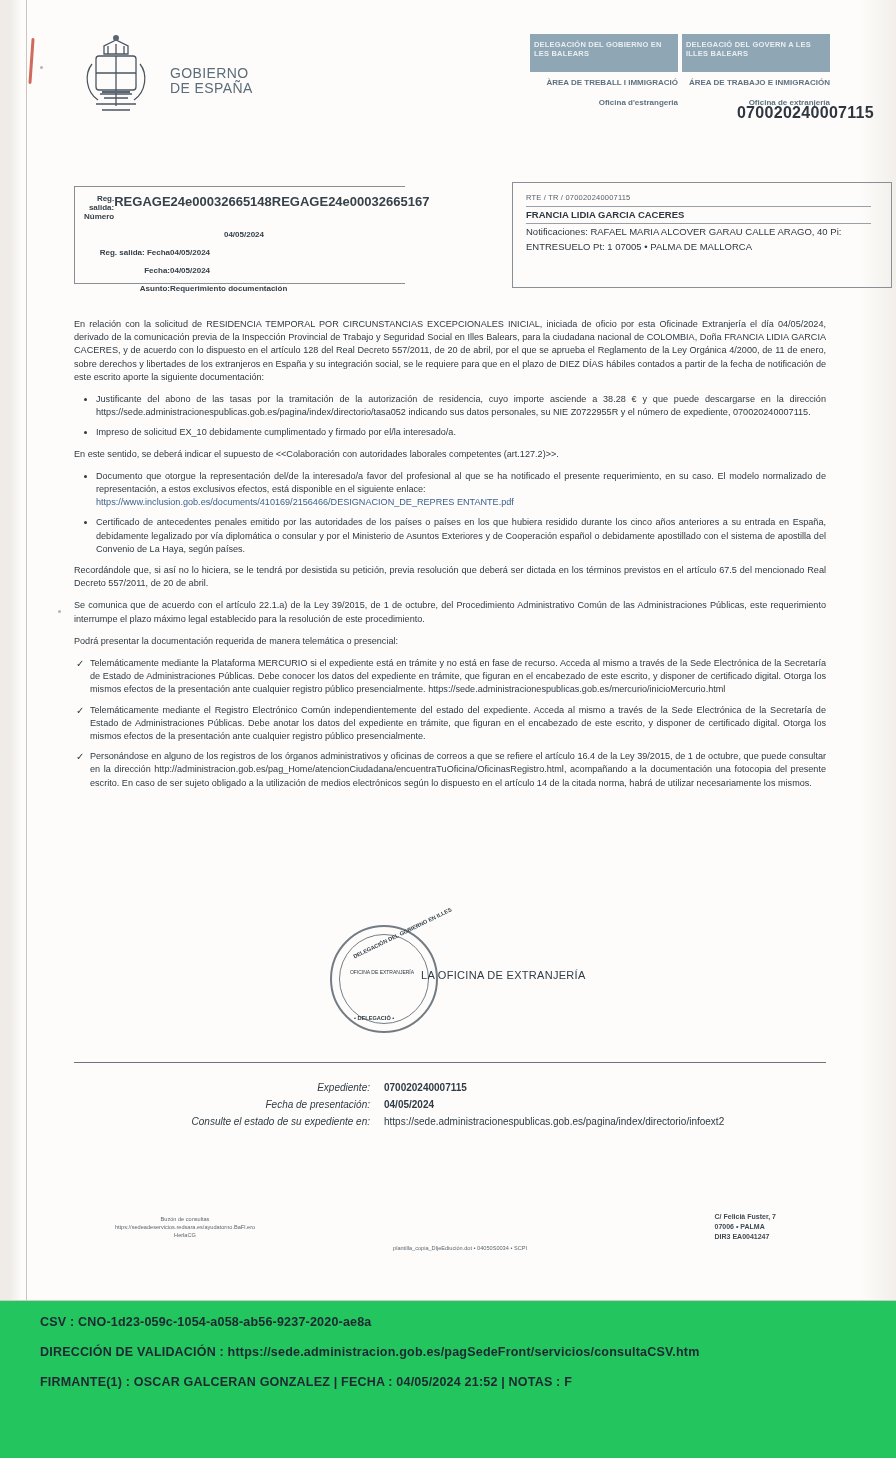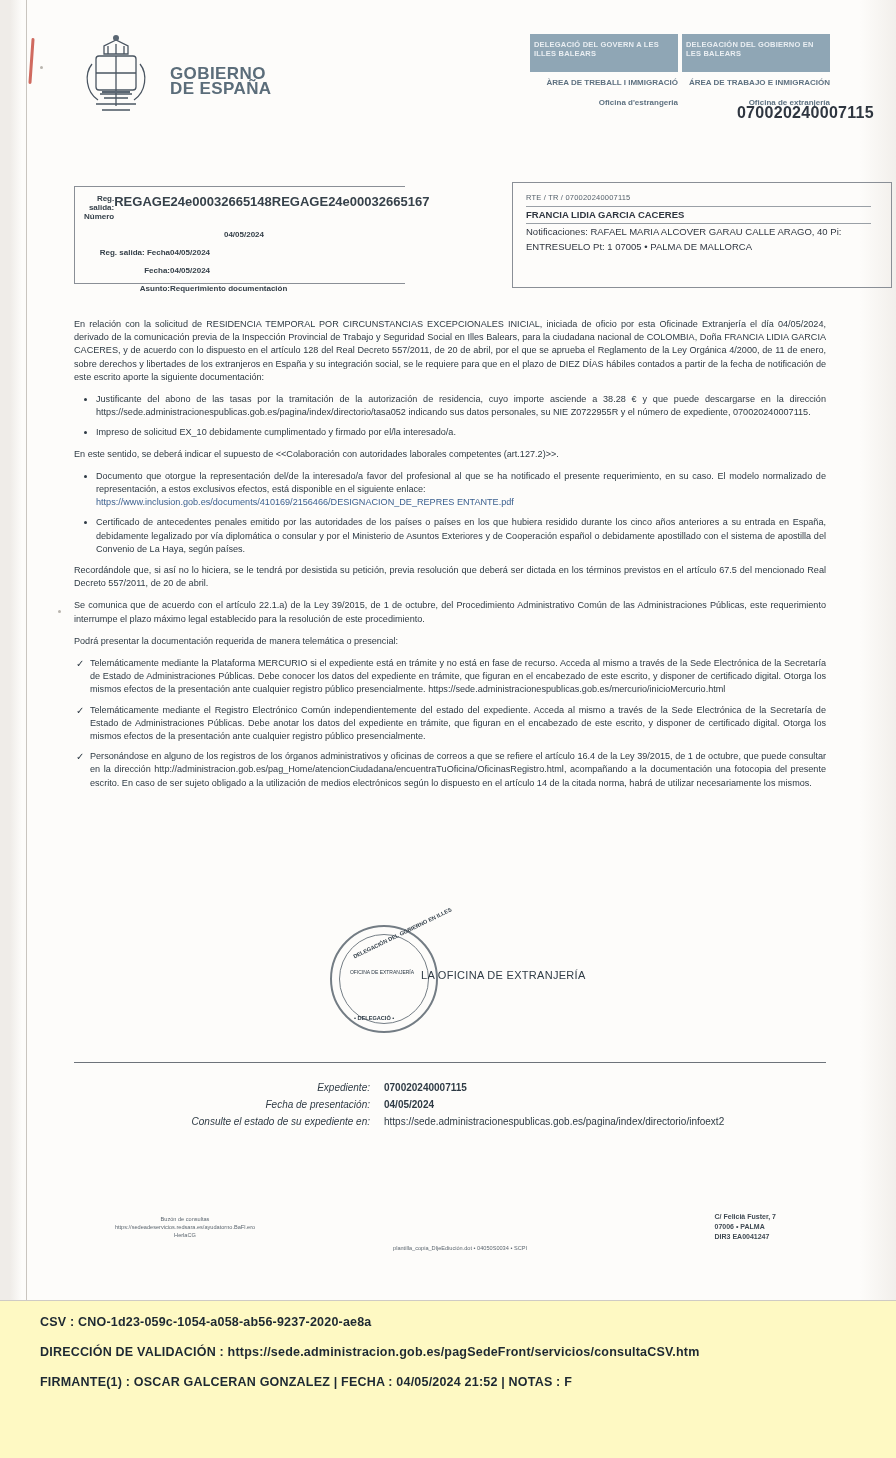--- a/index.html
+++ b/index.html
@@ -8,21 +8,21 @@
   .scan{position:absolute;inset:0;background:
       linear-gradient(90deg,#efece8 0 10px,#fdfcfa 22px,#fdfcfa 96%,#f2efeb 100%);}
   .edgeline{position:absolute;left:26px;top:0;bottom:0;width:1px;background:#c9c5bf;}
   .redmark{position:absolute;left:30px;top:38px;width:3px;height:46px;background:#c0392b;opacity:.75;
     transform:rotate(4deg);border-radius:2px;}
   .speck{position:absolute;width:3px;height:3px;background:#b9b5ae;border-radius:50%;}
 
   
   .hdr{position:absolute;left:60px;top:30px;width:780px;height:120px;}
   .crest{position:absolute;left:18px;top:4px;width:76px;height:86px;}
-  .gob{position:absolute;left:110px;top:36px;font-size:17px;line-height:15px;color:#5b6d7a;font-weight:bold;letter-spacing:.4px;}
+  .gob{position:absolute;left:110px;top:36px;font-size:14px;line-height:15px;color:#5b6d7a;font-weight:normal;letter-spacing:.4px;}
   .deleg{position:absolute;left:470px;top:4px;width:300px;}
   .bluebar{display:flex;gap:4px;}
   .bluebar div{background:#8fa6b5;color:#e9eef2;font-size:7.5px;line-height:9px;padding:6px 4px 14px 4px;width:50%;
      letter-spacing:.2px;font-weight:bold;}
   .twocol{display:flex;gap:4px;margin-top:6px;text-align:right;}
   .twocol div{width:50%;font-size:8px;line-height:10px;color:#5e7180;font-weight:bold;}
   .twocol.sep{margin-top:10px;}
   .exp-no{position:absolute;right:22px;top:104px;font-size:16px;font-weight:bold;color:#2f3640;letter-spacing:.3px;}
 
   
@@ -67,21 +67,21 @@
   .sumrow{display:flex;margin-bottom:6px;}
   .sumrow .k{width:190px;text-align:right;font-style:italic;padding-right:14px;}
   .sumrow .v{font-weight:bold;}
   .sumrow .v.link{font-weight:normal;}
 
   .fleft{position:absolute;left:60px;top:1215px;width:250px;text-align:center;font-size:5.6px;line-height:8px;color:#5d6770;}
   .fmid{position:absolute;left:330px;top:1245px;width:260px;text-align:center;font-size:5.6px;color:#5d6770;}
   .fright{position:absolute;right:120px;top:1212px;font-size:7px;line-height:10px;color:#404a53;font-weight:bold;}
 
   
-  .csvband{position:absolute;left:0;top:1300px;width:896px;height:158px;background:#fef9c3;border-top:1px solid #cfcbc5;}
+  .csvband{position:absolute;left:0;top:1300px;width:896px;height:158px;background:#22c55e;border-top:1px solid #cfcbc5;}
   .csvband .line{position:absolute;left:40px;font-size:12.5px;color:#1d2832;font-weight:bold;letter-spacing:.2px;}
   .l1{top:14px;} .l2{top:44px;} .l3{top:74px;}
 </style>
 </head>
 <body>
 
 <div class="page">
   <div class="scan"></div>
   <div class="edgeline"></div>
   <div class="redmark"></div>
@@ -106,22 +106,22 @@
           <rect x="24" y="57" width="28" height="2"></rect>
         </g>
       </svg>
     </div>
     <div class="gob">
       <div>GOBIERNO</div>
       <div>DE ESPAÑA</div>
     </div>
     <div class="deleg">
       <div class="bluebar">
+        <div>DELEGACIÓN DEL GOBIERNO EN LES BALEARS</div>
         <div>DELEGACIÓ DEL GOVERN A LES ILLES BALEARS</div>
-        <div>DELEGACIÓN DEL GOBIERNO EN LES BALEARS</div>
       </div>
       <div class="twocol">
         <div>ÀREA DE TREBALL I IMMIGRACIÓ</div>
         <div>ÁREA DE TRABAJO E INMIGRACIÓN</div>
       </div>
       <div class="twocol sep">
         <div>Oficina d'estrangeria</div>
         <div>Oficina de extranjería</div>
       </div>
     </div>

